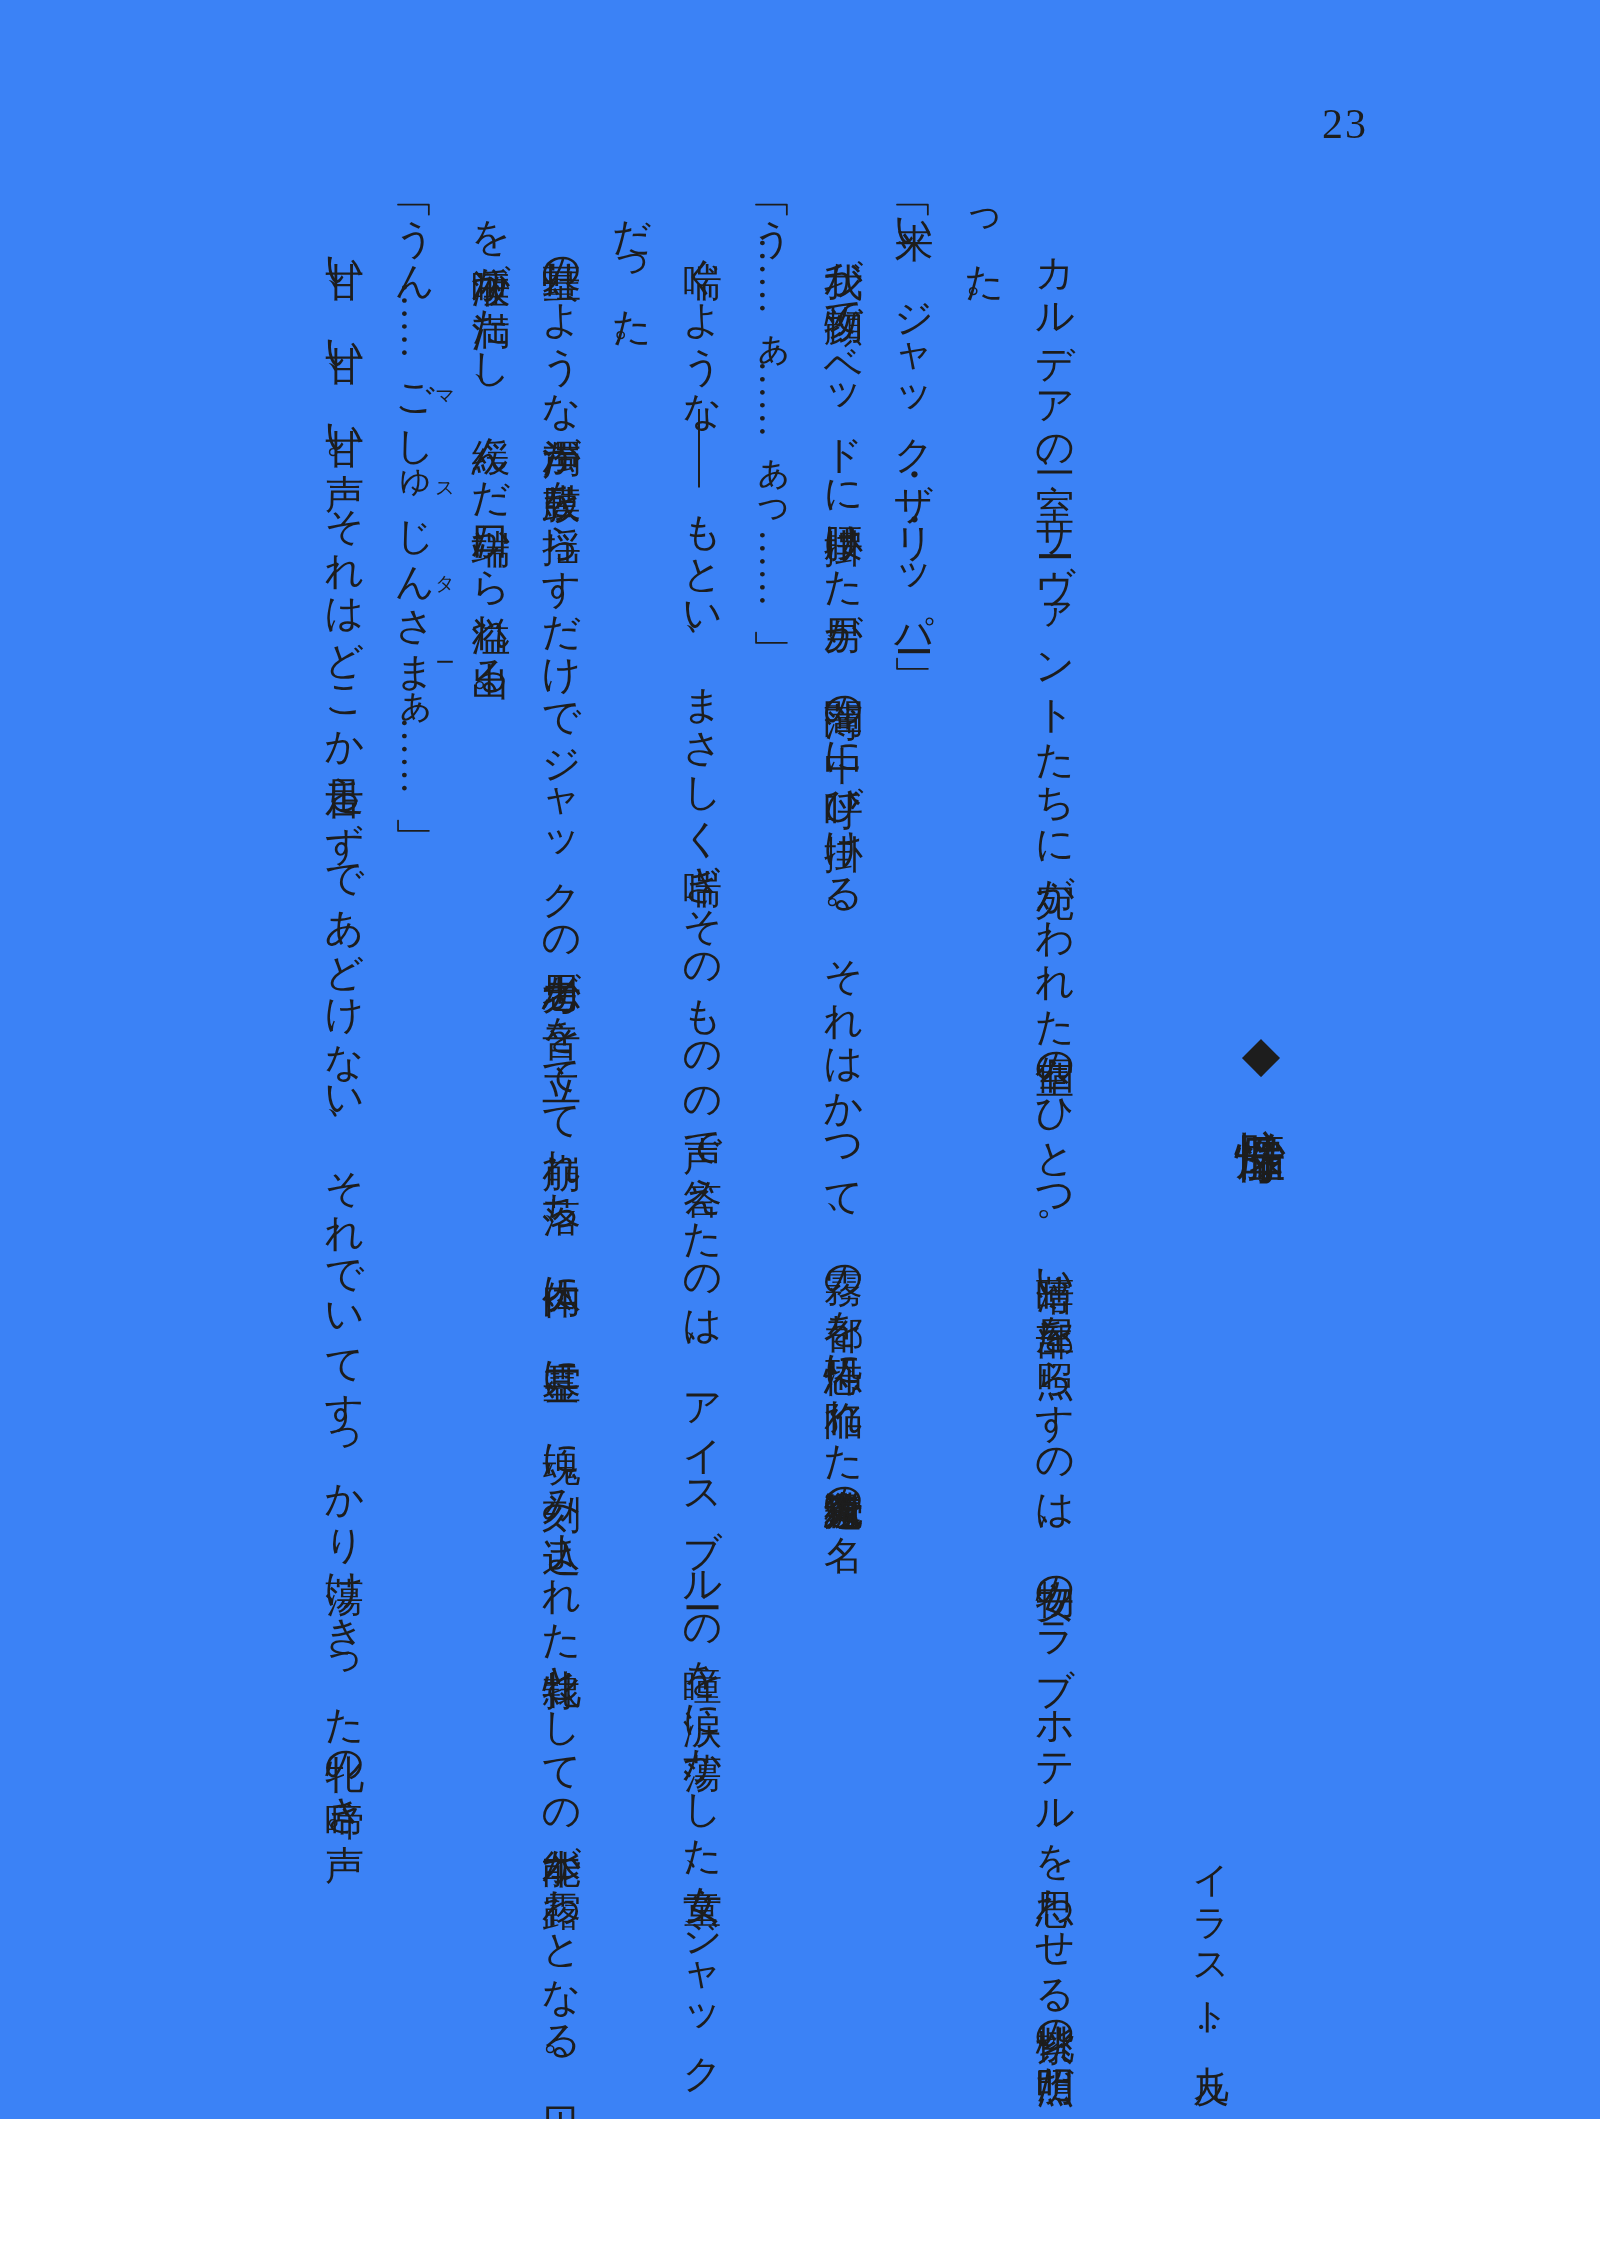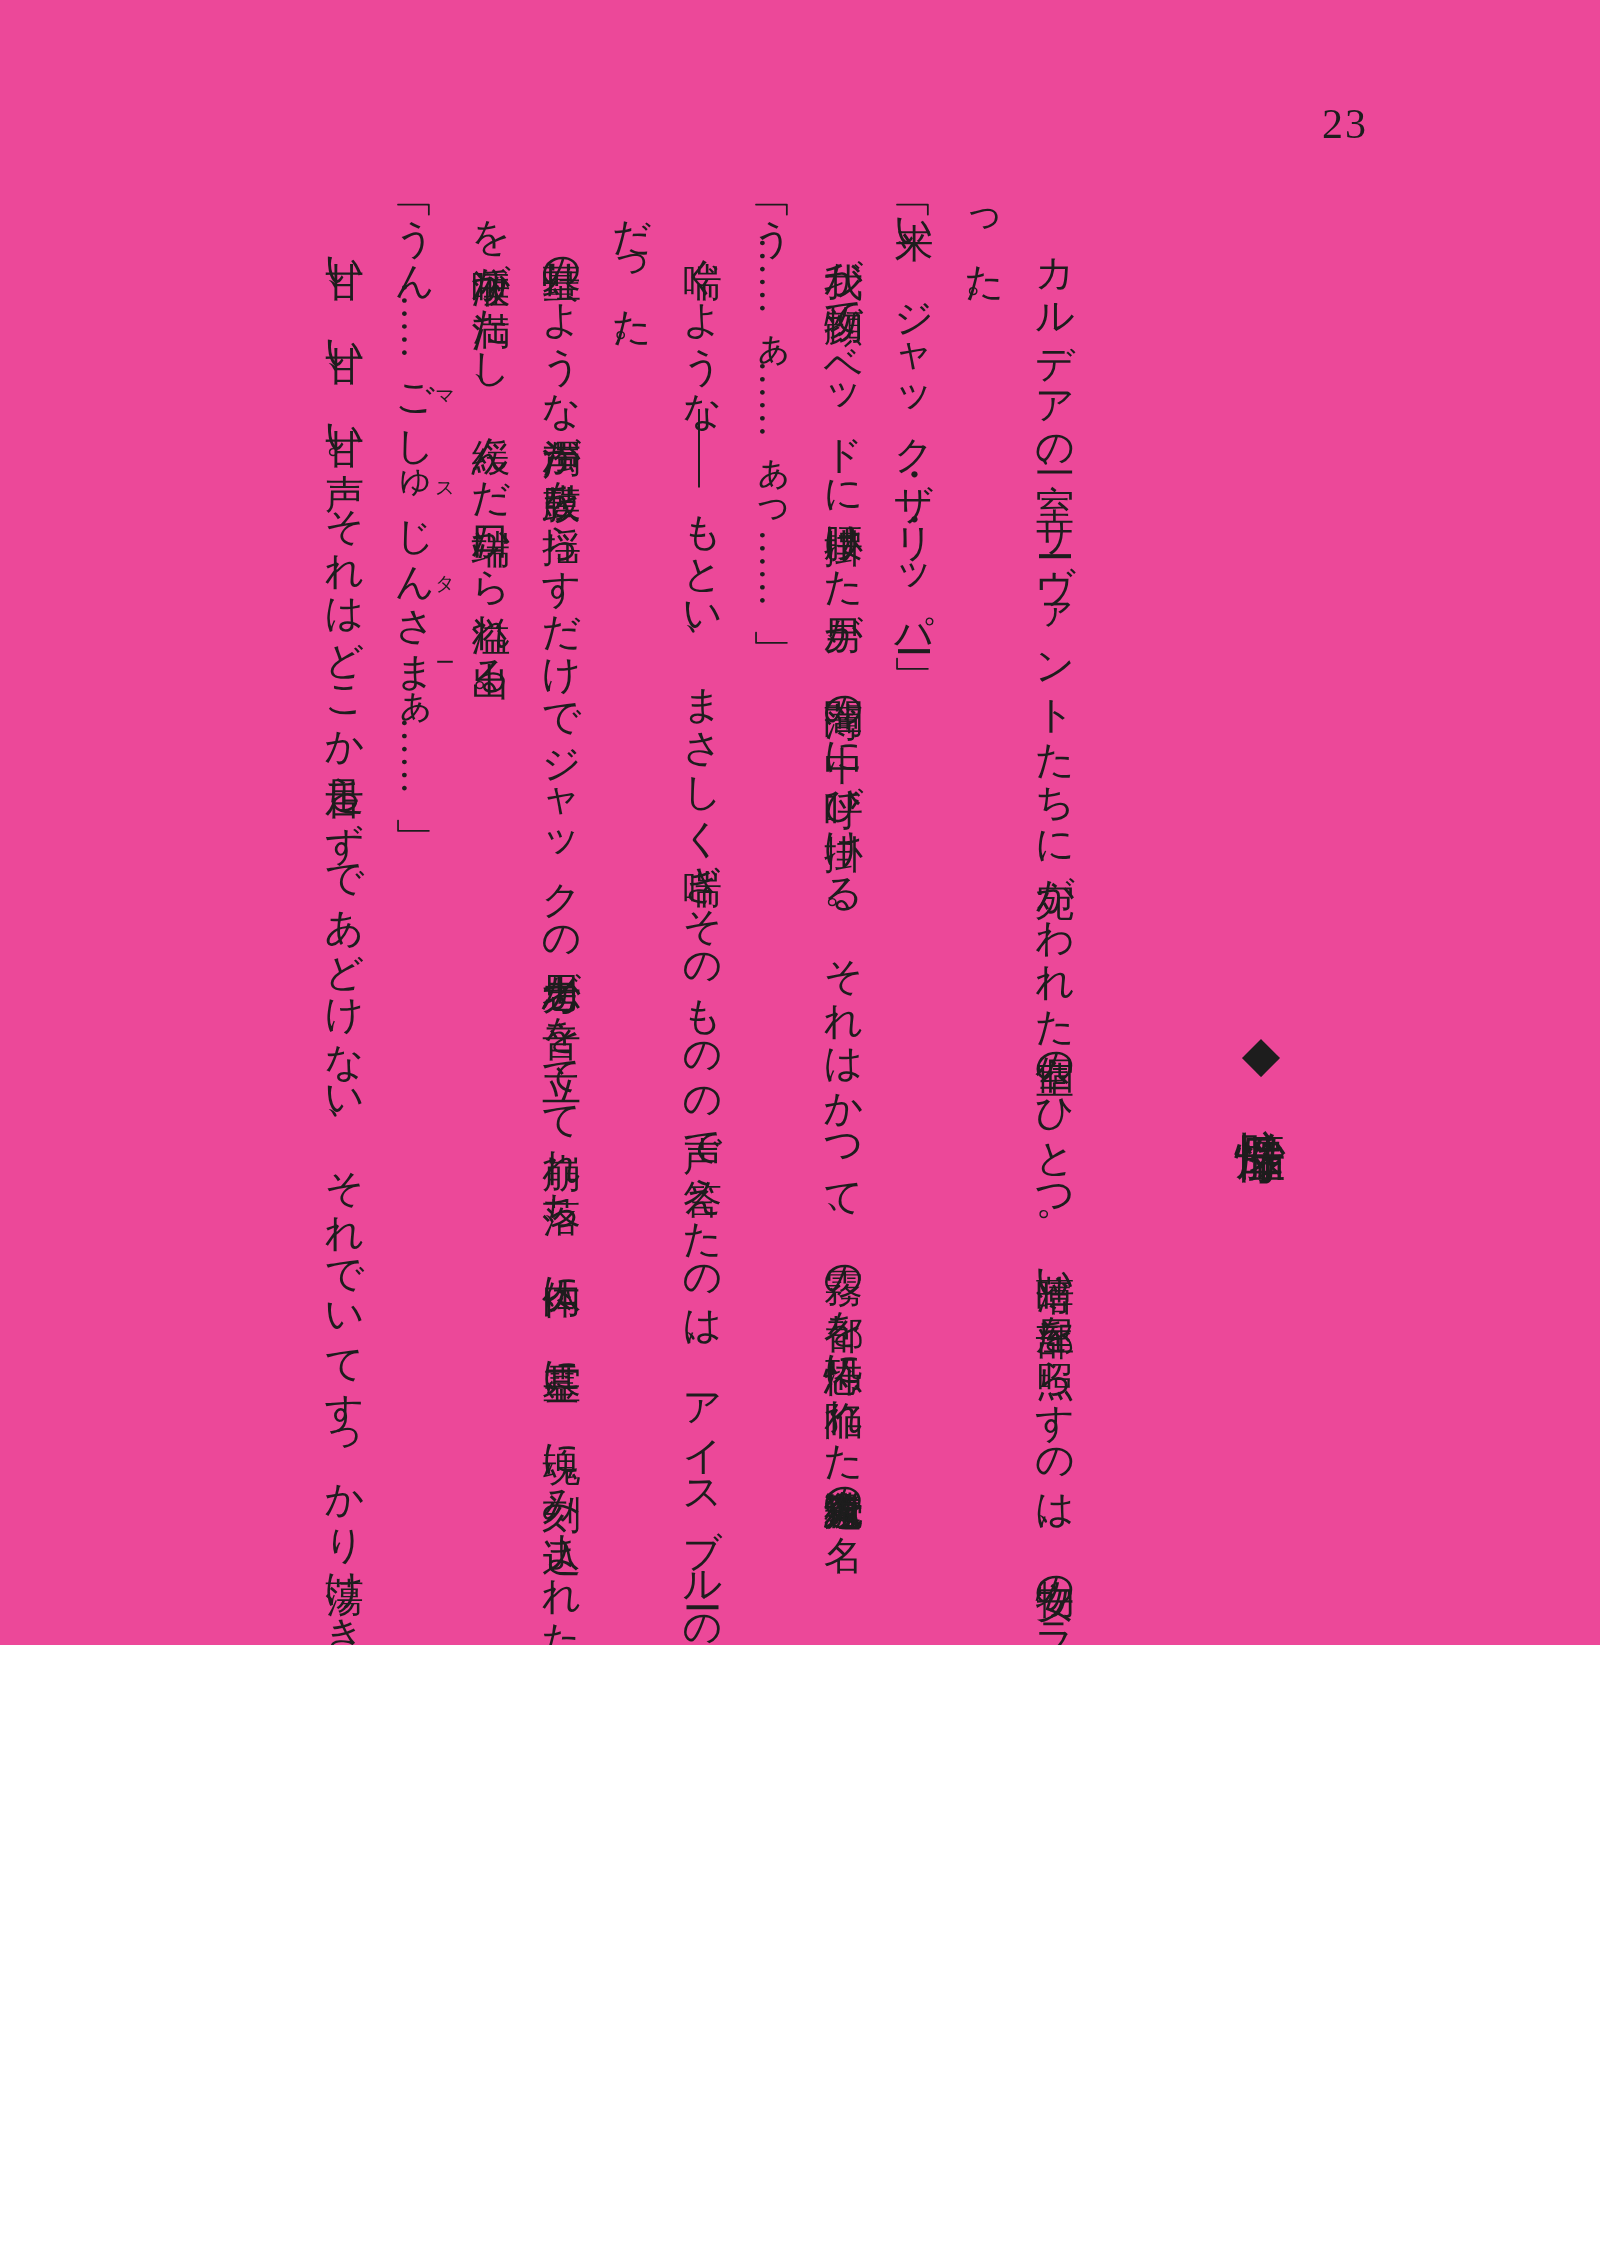--- a/index.html
+++ b/index.html
@@ -3,22 +3,22 @@
 <meta charset="utf-8">
 <style>
   html, body {
     margin: 0;
     padding: 0;
     background: #ffffff;
   }
   .page {
     position: relative;
     width: 1600px;
-    height: 1645px;
-    background: #ec4899;
+    height: 2119px;
+    background: #3b82f6;
     color: #1d1d1d;
     font-family: "Liberation Serif", "DejaVu Serif", serif;
     overflow: hidden;
   }
   .page-number {
     position: absolute;
     top: 100px;
     left: 1322px;
     font-size: 42px;
     letter-spacing: 2px;

